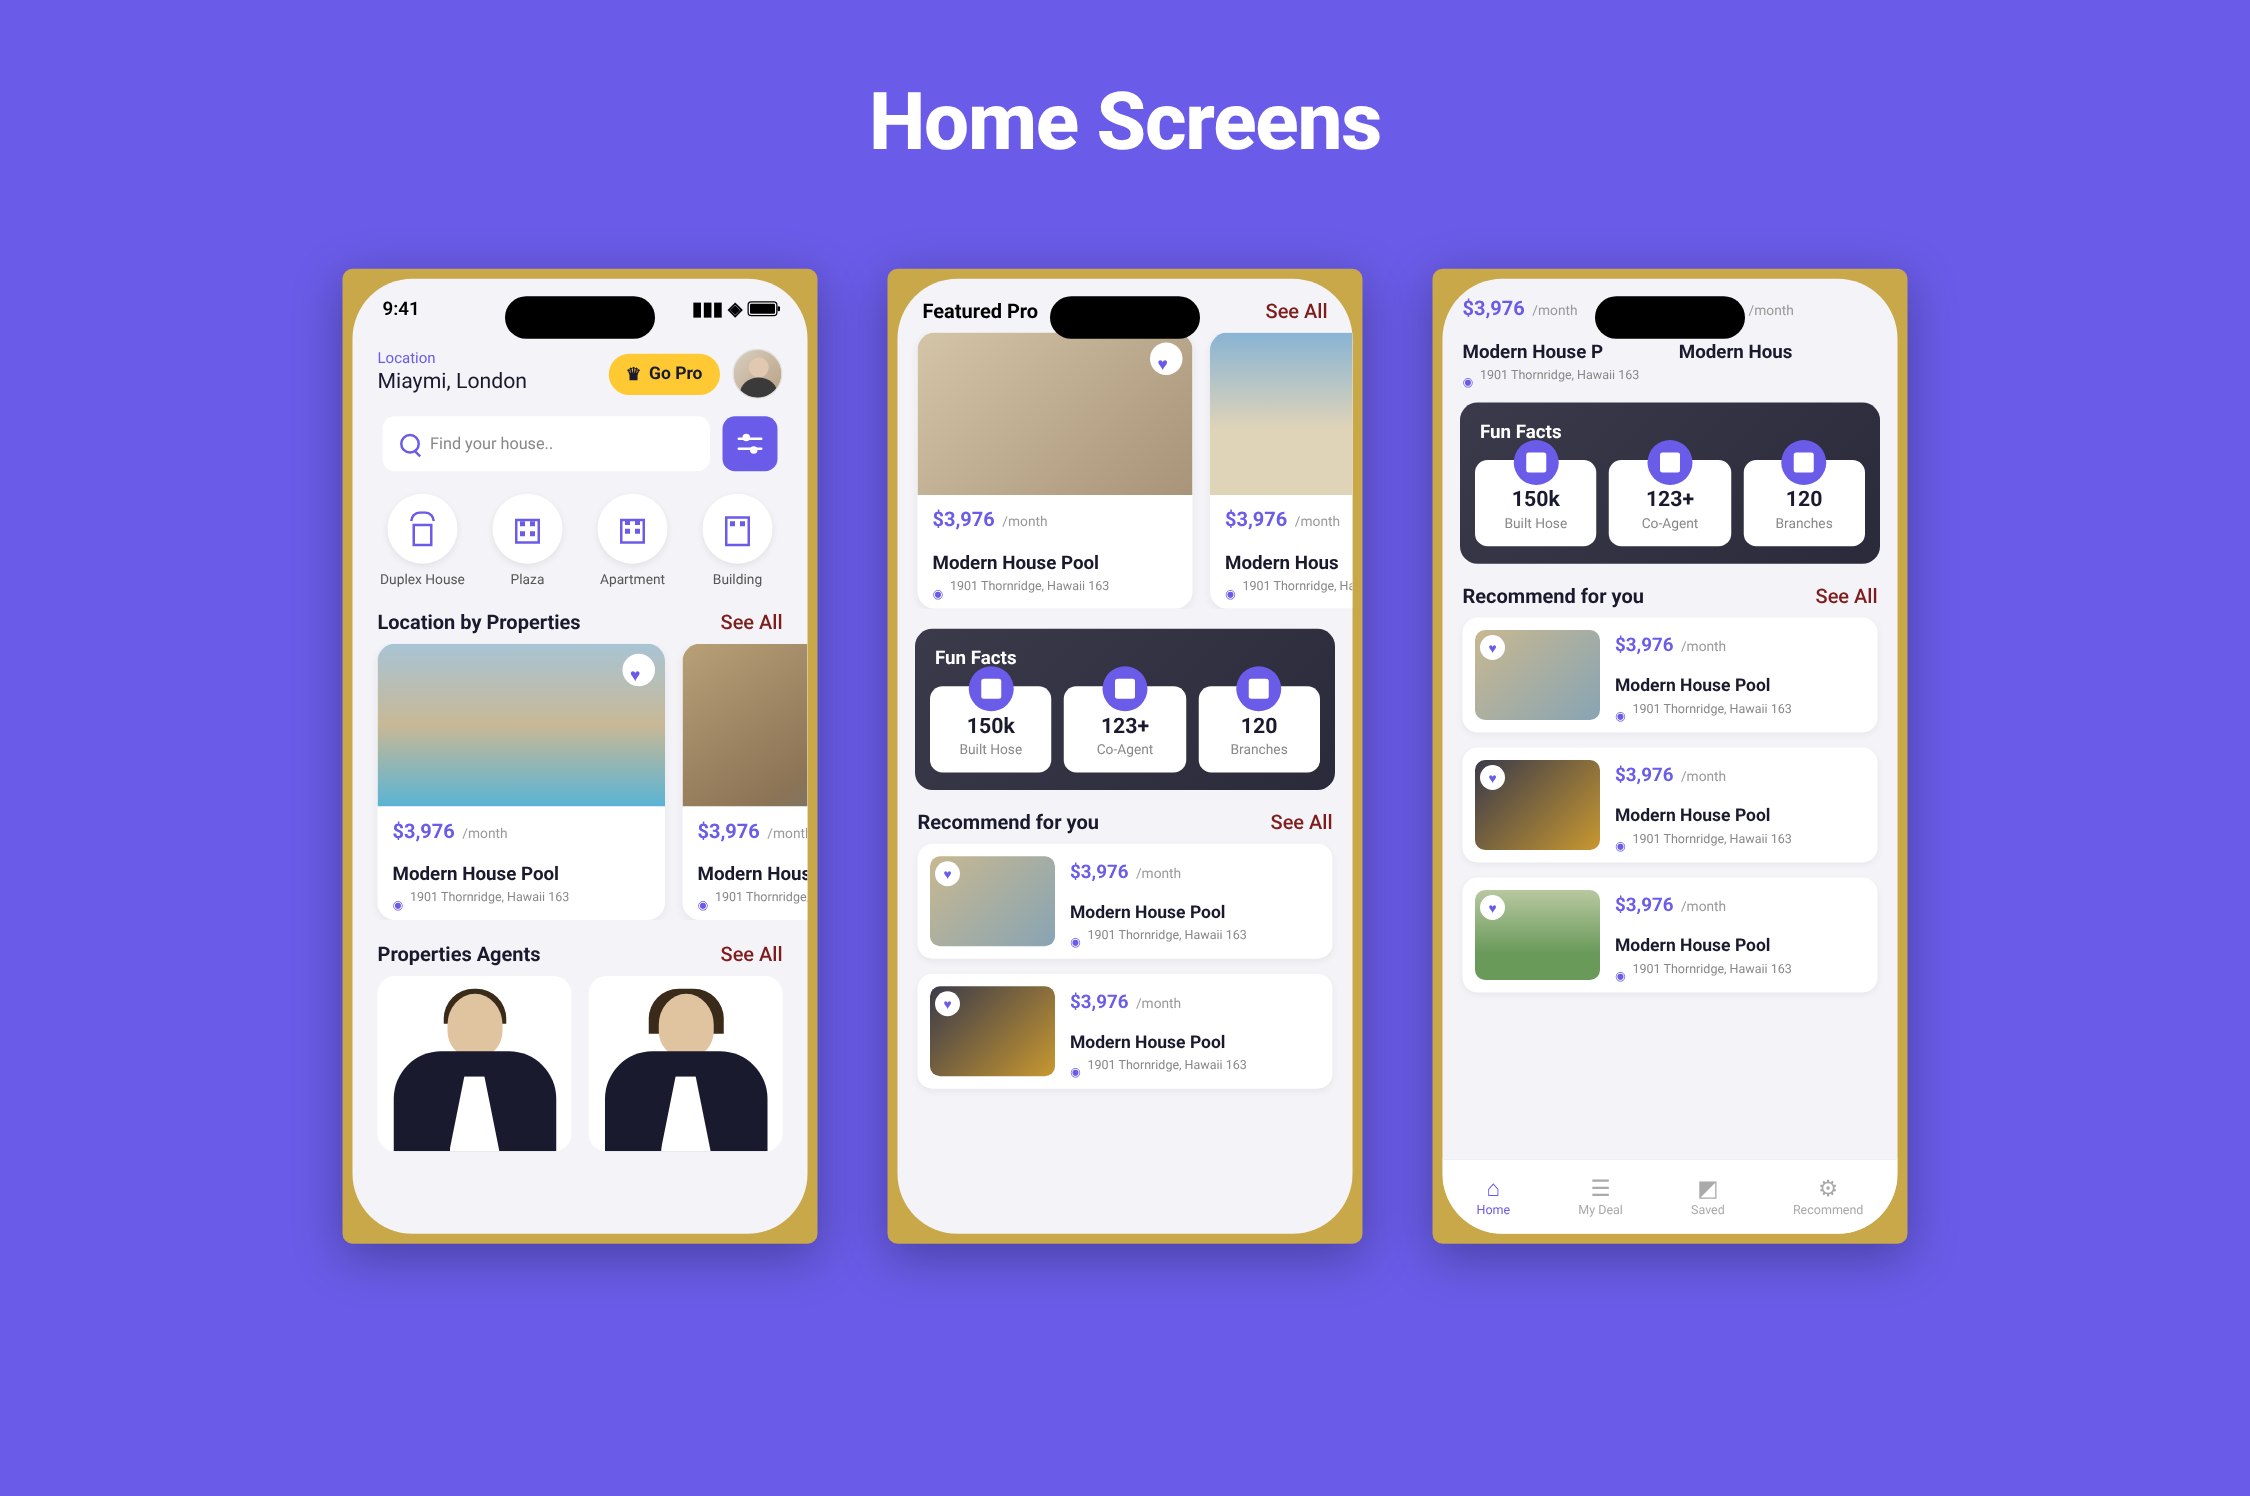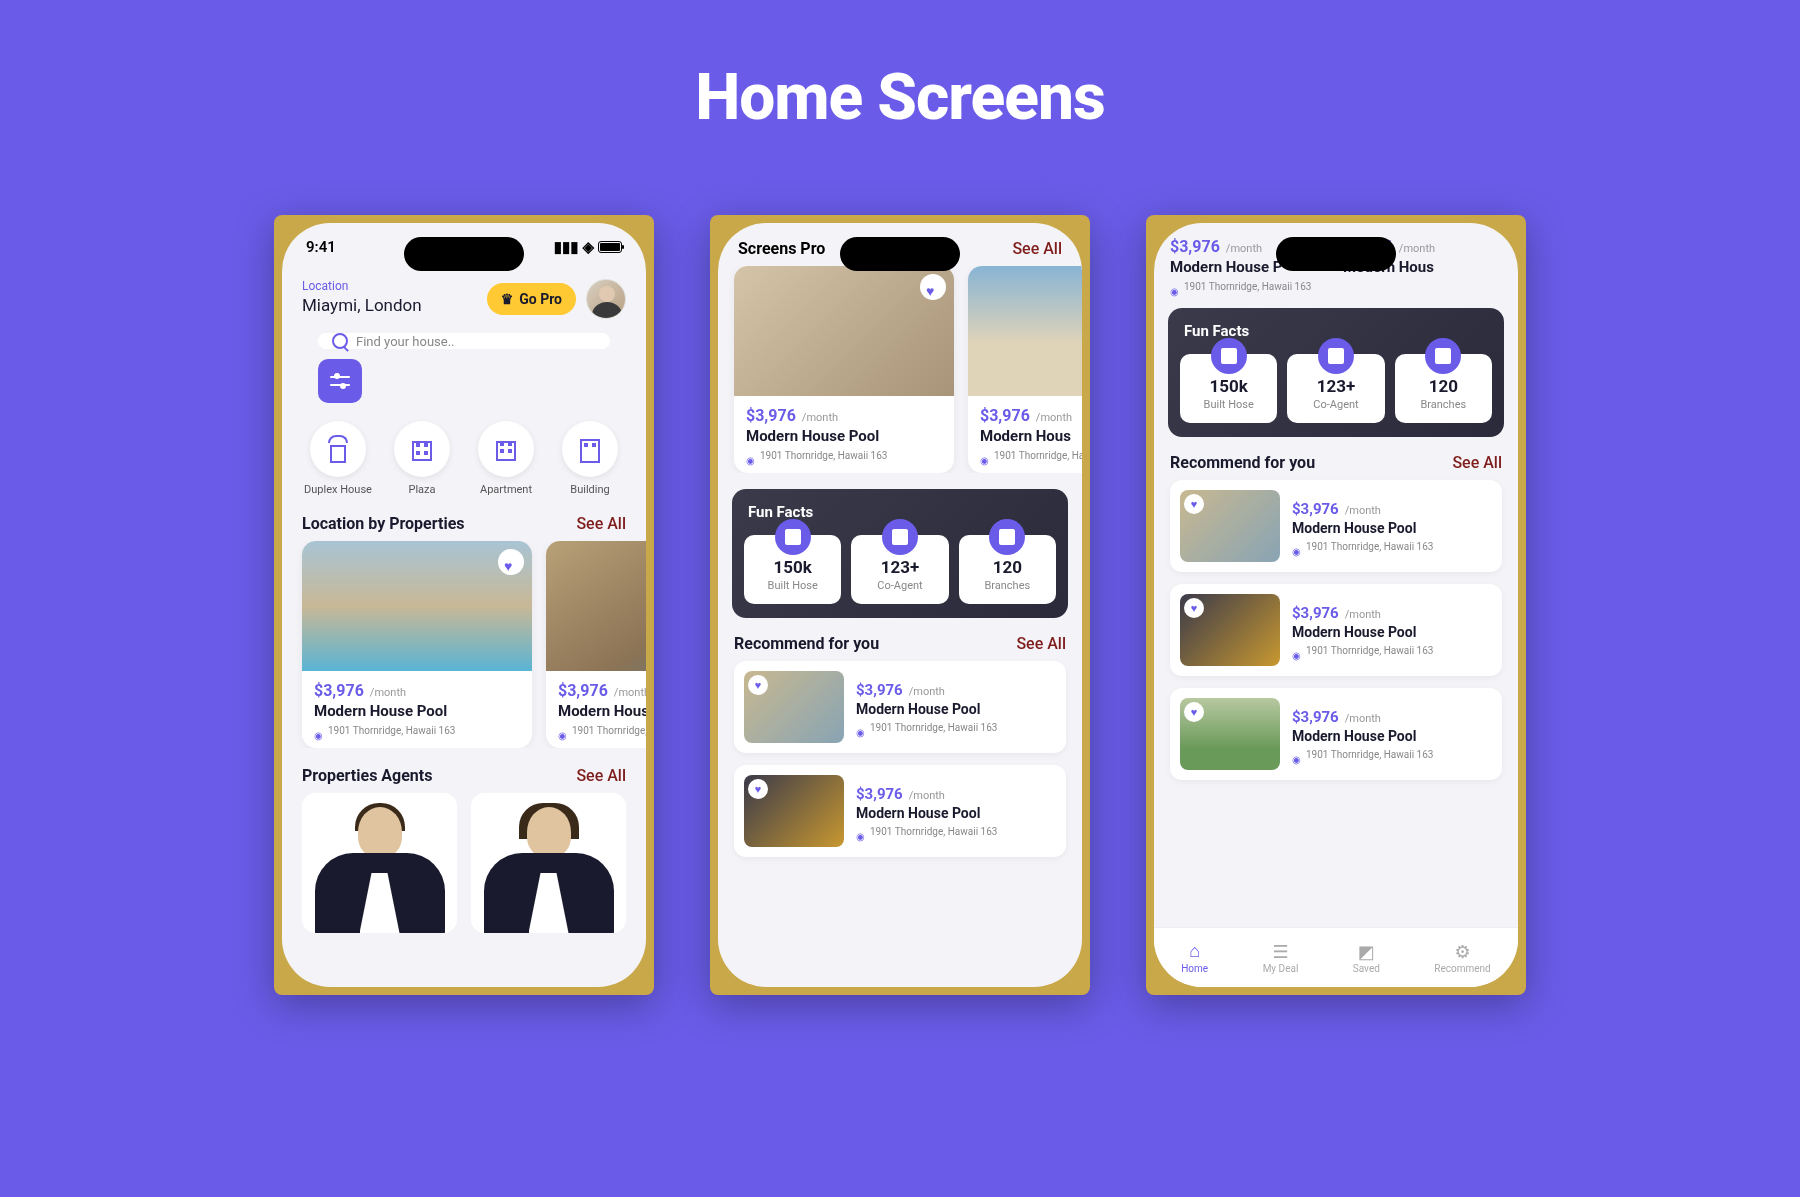--- a/index.html
+++ b/index.html
@@ -17,21 +17,21 @@
 .battery-fill{position:absolute;inset:1px;background:#000;border-radius:1px;}
 .header-row { padding: 8px 20px 0; display: flex; align-items: flex-start; justify-content: space-between; }
 .loc-block {}
 .loc-label { color: #6a5ce8; font-size: 12px; font-weight: 400; }
 .loc-value { font-size: 17px; font-weight: 400; color: #1a1a2e; margin-top: 2px; }
 .header-right { display: flex; align-items: center; gap: 10px; }
 .go-pro { background: #ffc933; border-radius: 20px; padding: 8px 14px; display: flex; align-items: center; gap: 6px; font-weight: 700; font-size: 14px; color: #1a1a2e; }
 .avatar { width: 40px; height: 40px; border-radius: 50%; background: linear-gradient(135deg,#d8cfc0,#b89f82); border:1px solid #e0e0e0; position: relative; overflow:hidden;}
 .person-head{position:absolute;width:16px;height:16px;background:#e0c9b0;border-radius:50%;top:6px;left:12px;}
 .person-body{position:absolute;width:30px;height:26px;background:#3a3a3a;border-radius:50% 50% 0 0;top:22px;left:5px;}
-.searchbar { margin: 14px 36px 0; display: flex; gap: 10px; flex-direction: column; }
+.searchbar { margin: 14px 24px 0; display: flex; gap: 10px; }
 .search-input { flex:1; background:#fff; border-radius:10px; height:44px; display:flex; align-items:center; padding:0 14px; gap:8px; color:#888; font-size:13px;}
 .search-icon{width:16px;height:16px;border:2px solid #6a5ce8;border-radius:50%;position:relative;}
 .search-icon::after{content:"";position:absolute;width:6px;height:2px;background:#6a5ce8;bottom:-3px;right:-3px;transform:rotate(45deg);}
 .filter-btn{width:44px;height:44px;background:#6a5ce8;border-radius:10px;display:flex;align-items:center;justify-content:center;}
 .sliders-icon{width:20px;height:14px;position:relative;}
 .sliders-icon::before,.sliders-icon::after{content:"";position:absolute;left:0;right:0;height:2px;background:#fff;border-radius:1px;}
 .sliders-icon::before{top:2px;}
 .sliders-icon::after{bottom:2px;}
 .sliders-dot1,.sliders-dot2{position:absolute;width:6px;height:6px;background:#fff;border-radius:50%;}
 .sliders-dot1{top:-1px;left:4px;}
@@ -54,21 +54,21 @@
 .prop-img.villa{background:linear-gradient(180deg,#a8c4d4 0%,#c8b896 50%,#5ab4d4 100%);}
 .prop-img.interior{background:linear-gradient(135deg,#d4c4a8 0%,#a89478 100%);}
 .prop-img.pool{background:linear-gradient(180deg,#88b4d4 0%,#e0d4b8 60%);}
 .heart{position:absolute;top:8px;right:8px;width:26px;height:26px;background:#fff;border-radius:50%;display:flex;align-items:center;justify-content:center;}
 .heart-icon{width:14px;height:12px;}
 .heart-icon::before{content:"♥";color:#6a5ce8;font-size:14px;line-height:12px;}
 .prop-body{padding:10px 12px 12px;}
 .price-row{display:flex;align-items:baseline;gap:6px;}
 .price{color:#6a5ce8;font-weight:700;font-size:16px;}
 .per{color:#999;font-size:11px;}
-.prop-title{font-weight:700;font-size:15px;color:#1a1a2e;margin-top:2px;white-space:nowrap;overflow:hidden;text-overflow:ellipsis;}
+.prop-title{font-weight:700;font-size:15px;color:#1a1a2e;margin-top:16px;white-space:nowrap;overflow:hidden;text-overflow:ellipsis;}
 .addr-row{display:flex;align-items:center;gap:4px;margin-top:4px;}
 .pin-icon{width:10px;height:12px;color:#6a5ce8;}
 .pin-icon::before{content:"◉";font-size:10px;color:#6a5ce8;}
 .addr{font-size:10px;color:#888;}
 .agents-row{display:flex;gap:14px;padding:0 20px;}
 .agent{width:157px;height:140px;background:#fff;border-radius:14px;position:relative;overflow:hidden;}
 .agent-fig{position:absolute;inset:0;background:#fff;}
 .agent-head{position:absolute;top:14px;left:50%;transform:translateX(-50%);width:44px;height:50px;background:#e0c4a0;border-radius:50% 50% 40% 40%;}
 .agent-hair{position:absolute;top:10px;left:50%;transform:translateX(-50%);width:50px;height:28px;background:#3a2a1a;border-radius:24px 24px 0 0;}
 .agent-body{position:absolute;bottom:0;left:50%;transform:translateX(-50%);width:130px;height:80px;background:#1a1a2e;border-radius:38px 38px 0 0;}
@@ -259,21 +259,21 @@
       </div>
     </div>
   </div>
 </div>
 
 <div class="phone-frame">
   <div class="phone-inner">
     <div class="notch"></div>
     <div class="screen">
       <div class="pc2-top" style="margin-top:10px;">
-        <div class="pc2-title">Screens Pro</div>
+        <div class="pc2-title">Featured Pro</div>
         <div class="see-all">See All</div>
       </div>
       <div class="cards-h" style="margin-top:8px;padding:0 16px;">
         <div class="prop-card" style="width:220px;">
           <div class="prop-img interior">
                 <div class="heart">
                   <span class="heart-icon"></span>
                 </div>
               </div>
           <div class="prop-body">

